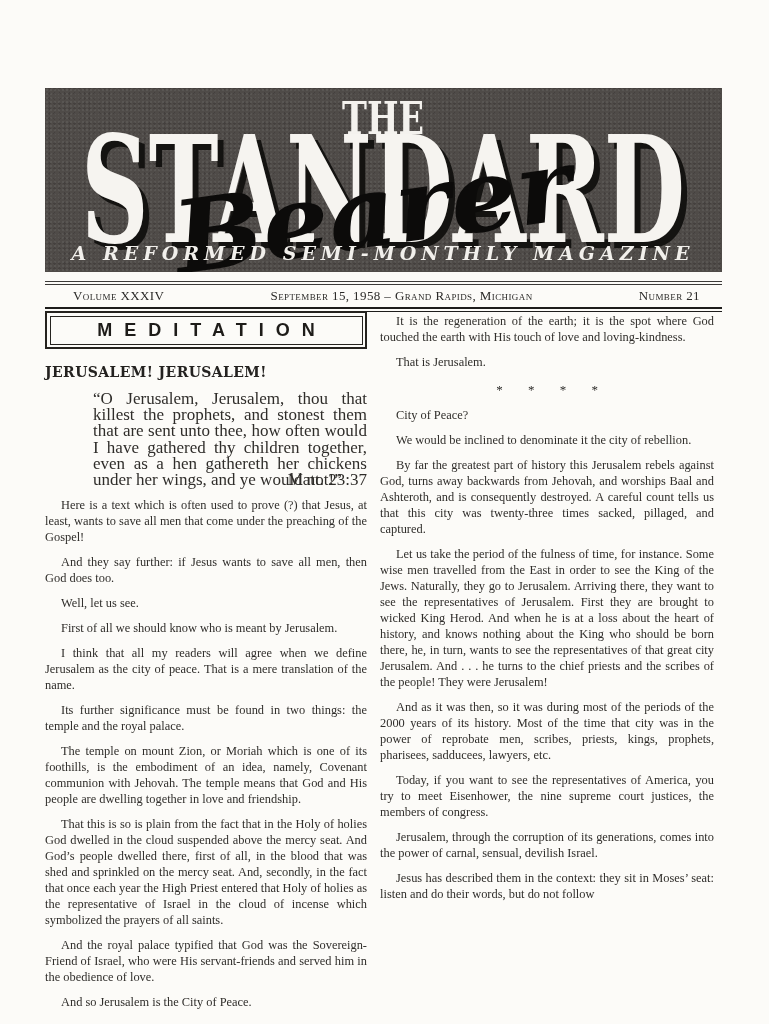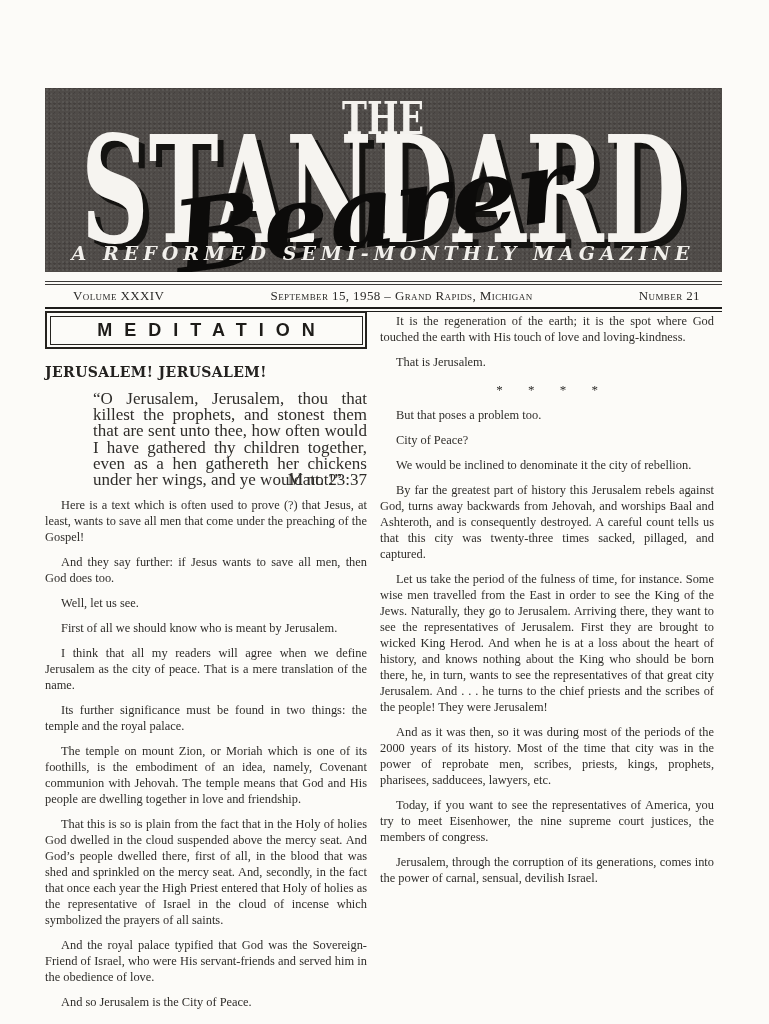--- a/index.html
+++ b/index.html
@@ -123,25 +123,25 @@
         </div>
     </section>
 
     <section class="col col-right">
       <div class="paras flush">
           <p>It is the regeneration of the earth; it is the spot where God touched the earth with His touch of love and loving-kindness.</p>
           <p>That is Jerusalem.</p>
         </div>
       <div class="separator">* * * *</div>
       <div class="paras">
-          <p>But that poses a problem too.</p>
           <p>City of Peace?</p>
           <p>We would be inclined to denominate it the city of rebellion.</p>
           <p>By far the greatest part of history this Jerusalem rebels against God, turns away backwards from Jehovah, and worships Baal and Ashteroth, and is consequently destroyed.  A careful count tells us that this city was twenty-three times sacked, pillaged, and captured.</p>
           <p>Let us take the period of the fulness of time, for instance. Some wise men travelled from the East in order to see the King of the Jews.  Naturally, they go to Jerusalem.  Arriving there, they want to see the representatives of Jerusalem. First they are brought to wicked King Herod. And when he is at a loss about the heart of history, and knows nothing about the King who should be born there, he, in turn, wants to see the representatives of that great city Jerusalem. And . . . he turns to the chief priests and the scribes of the people! They were Jerusalem!</p>
           <p>And as it was then, so it was during most of the periods of the 2000 years of its history.  Most of the time that city was in the power of reprobate men, scribes, priests, kings, prophets, pharisees, sadducees, lawyers, etc.</p>
           <p>Today, if you want to see the representatives of America, you try to meet Eisenhower, the nine supreme court justices, the members of congress.</p>
           <p>Jerusalem, through the corruption of its generations, comes into the power of carnal, sensual, devilish Israel.</p>
+          <p>Jesus has described them in the context: they sit in Moses’ seat: listen and do their words, but do not follow</p>
         </div>
     </section>
 
   </main>
 </div>
 
 </body></html>

